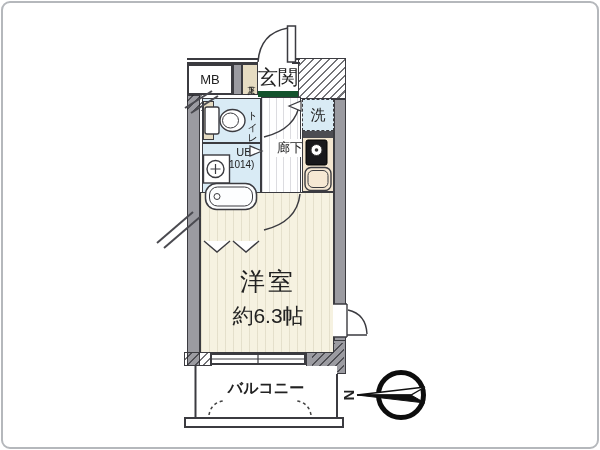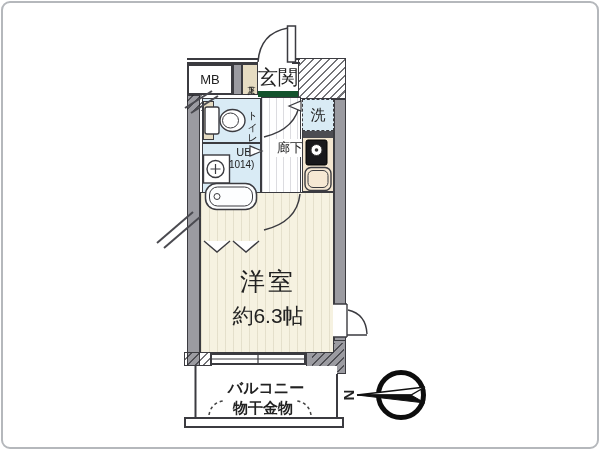--- a/index.html
+++ b/index.html
@@ -108,23 +108,20 @@
       <span>約6.3帖</span>
     </div>
   </div>
 
   <div class="abs" style="left:210px;top:353px;width:96px;height:12px;background:#fff;border:2px solid #3b3b40;"></div>
 
   <div class="abs" style="left:196px;top:366px;width:141px;height:51px;background:#fff;font-weight:bold;">
     <div class="abs lbl" style="left:34px;top:13px;width:72px;height:18px;font-size:15px;">
       <span>バルコニー</span>
     </div>
-    <div class="abs lbl" style="left:32px;top:33px;width:70px;height:18px;font-size:15px;">
-      <span>物干金物</span>
-    </div>
   </div>
 
   <div class="abs" style="left:184px;top:417px;width:160px;height:11px;background:#fff;border:2px solid #3b3b40;"></div>
 
   <div class="abs lbl" style="left:340px;top:386px;width:18px;height:18px;font-size:15px;font-weight:bold;transform:rotate(-90deg);">
     <span>N</span>
   </div>
 
   <svg class="overlay" width="600" height="450" viewBox="0 0 600 450">
 

